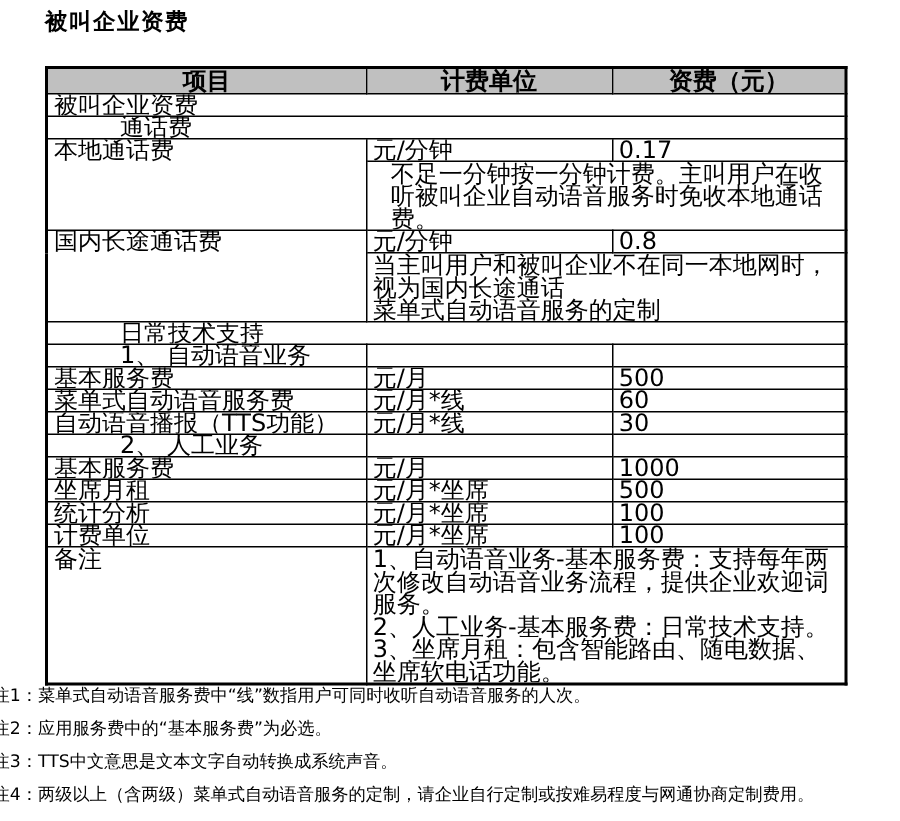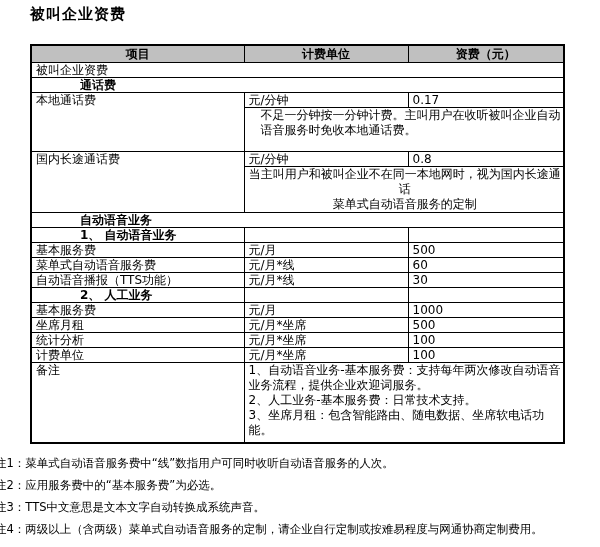--- a/index.html
+++ b/index.html
@@ -20,21 +20,21 @@
     letter-spacing: 1px;
   }
   table.tariff {
     position: absolute;
     left: 30px;
     top: 44px;
     width: 533px;
     border-collapse: collapse;
     table-layout: fixed;
     border: 2px solid #000;
-    font-size: 12px;
+    font-size: 16px;
   }
   col.c1 { width: 213px; }
   col.c2 { width: 164px; }
   col.c3 { width: 156px; }
   th, td {
     border: 1px solid #000;
     vertical-align: top;
     padding: 0 2px 0 4px;
     height: 14px;
     line-height: 14px;
@@ -43,23 +43,23 @@
     font-weight: normal;
   }
   th.hdr {
     background: #c0c0c0;
     text-align: center;
     font-weight: bold;
     height: 17px;
     line-height: 16px;
     padding: 0;
   }
-  .bold { font-weight: bold; padding-left: 48px; }
+  .bold { font-weight: normal; padding-left: 48px; }
   td.note-cell  { height: 44px; line-height: 15px; padding-left: 16px; }
-  td.note-cell2 { height: 46px; line-height: 15px; text-align: center; }
+  td.note-cell2 { height: 46px; line-height: 15px; }
   td.remarks-cell { height: 80px; line-height: 15px; }
   .footnotes {
     position: absolute;
     left: -5px;
     top: 457px;
     font-size: 11.5px;
   }
   .footnote {
     white-space: nowrap;
     line-height: 12px;
@@ -102,21 +102,21 @@
       <td>元/分钟</td>
       <td>0.8</td>
     </tr>
     <tr>
       <td colspan="2" class="note-cell2">
         <div>当主叫用户和被叫企业不在同一本地网时，视为国内长途通话</div>
         <div>菜单式自动语音服务的定制</div>
       </td>
     </tr>
     <tr>
-      <td colspan="3" class="bold">自动语音业务</td>
+      <td colspan="3" class="bold">日常技术支持</td>
     </tr>
     <tr>
       <td class="bold">1、 自动语音业务</td>
       <td></td>
       <td></td>
     </tr>
     <tr>
       <td>基本服务费</td>
       <td>元/月</td>
       <td>500</td>

